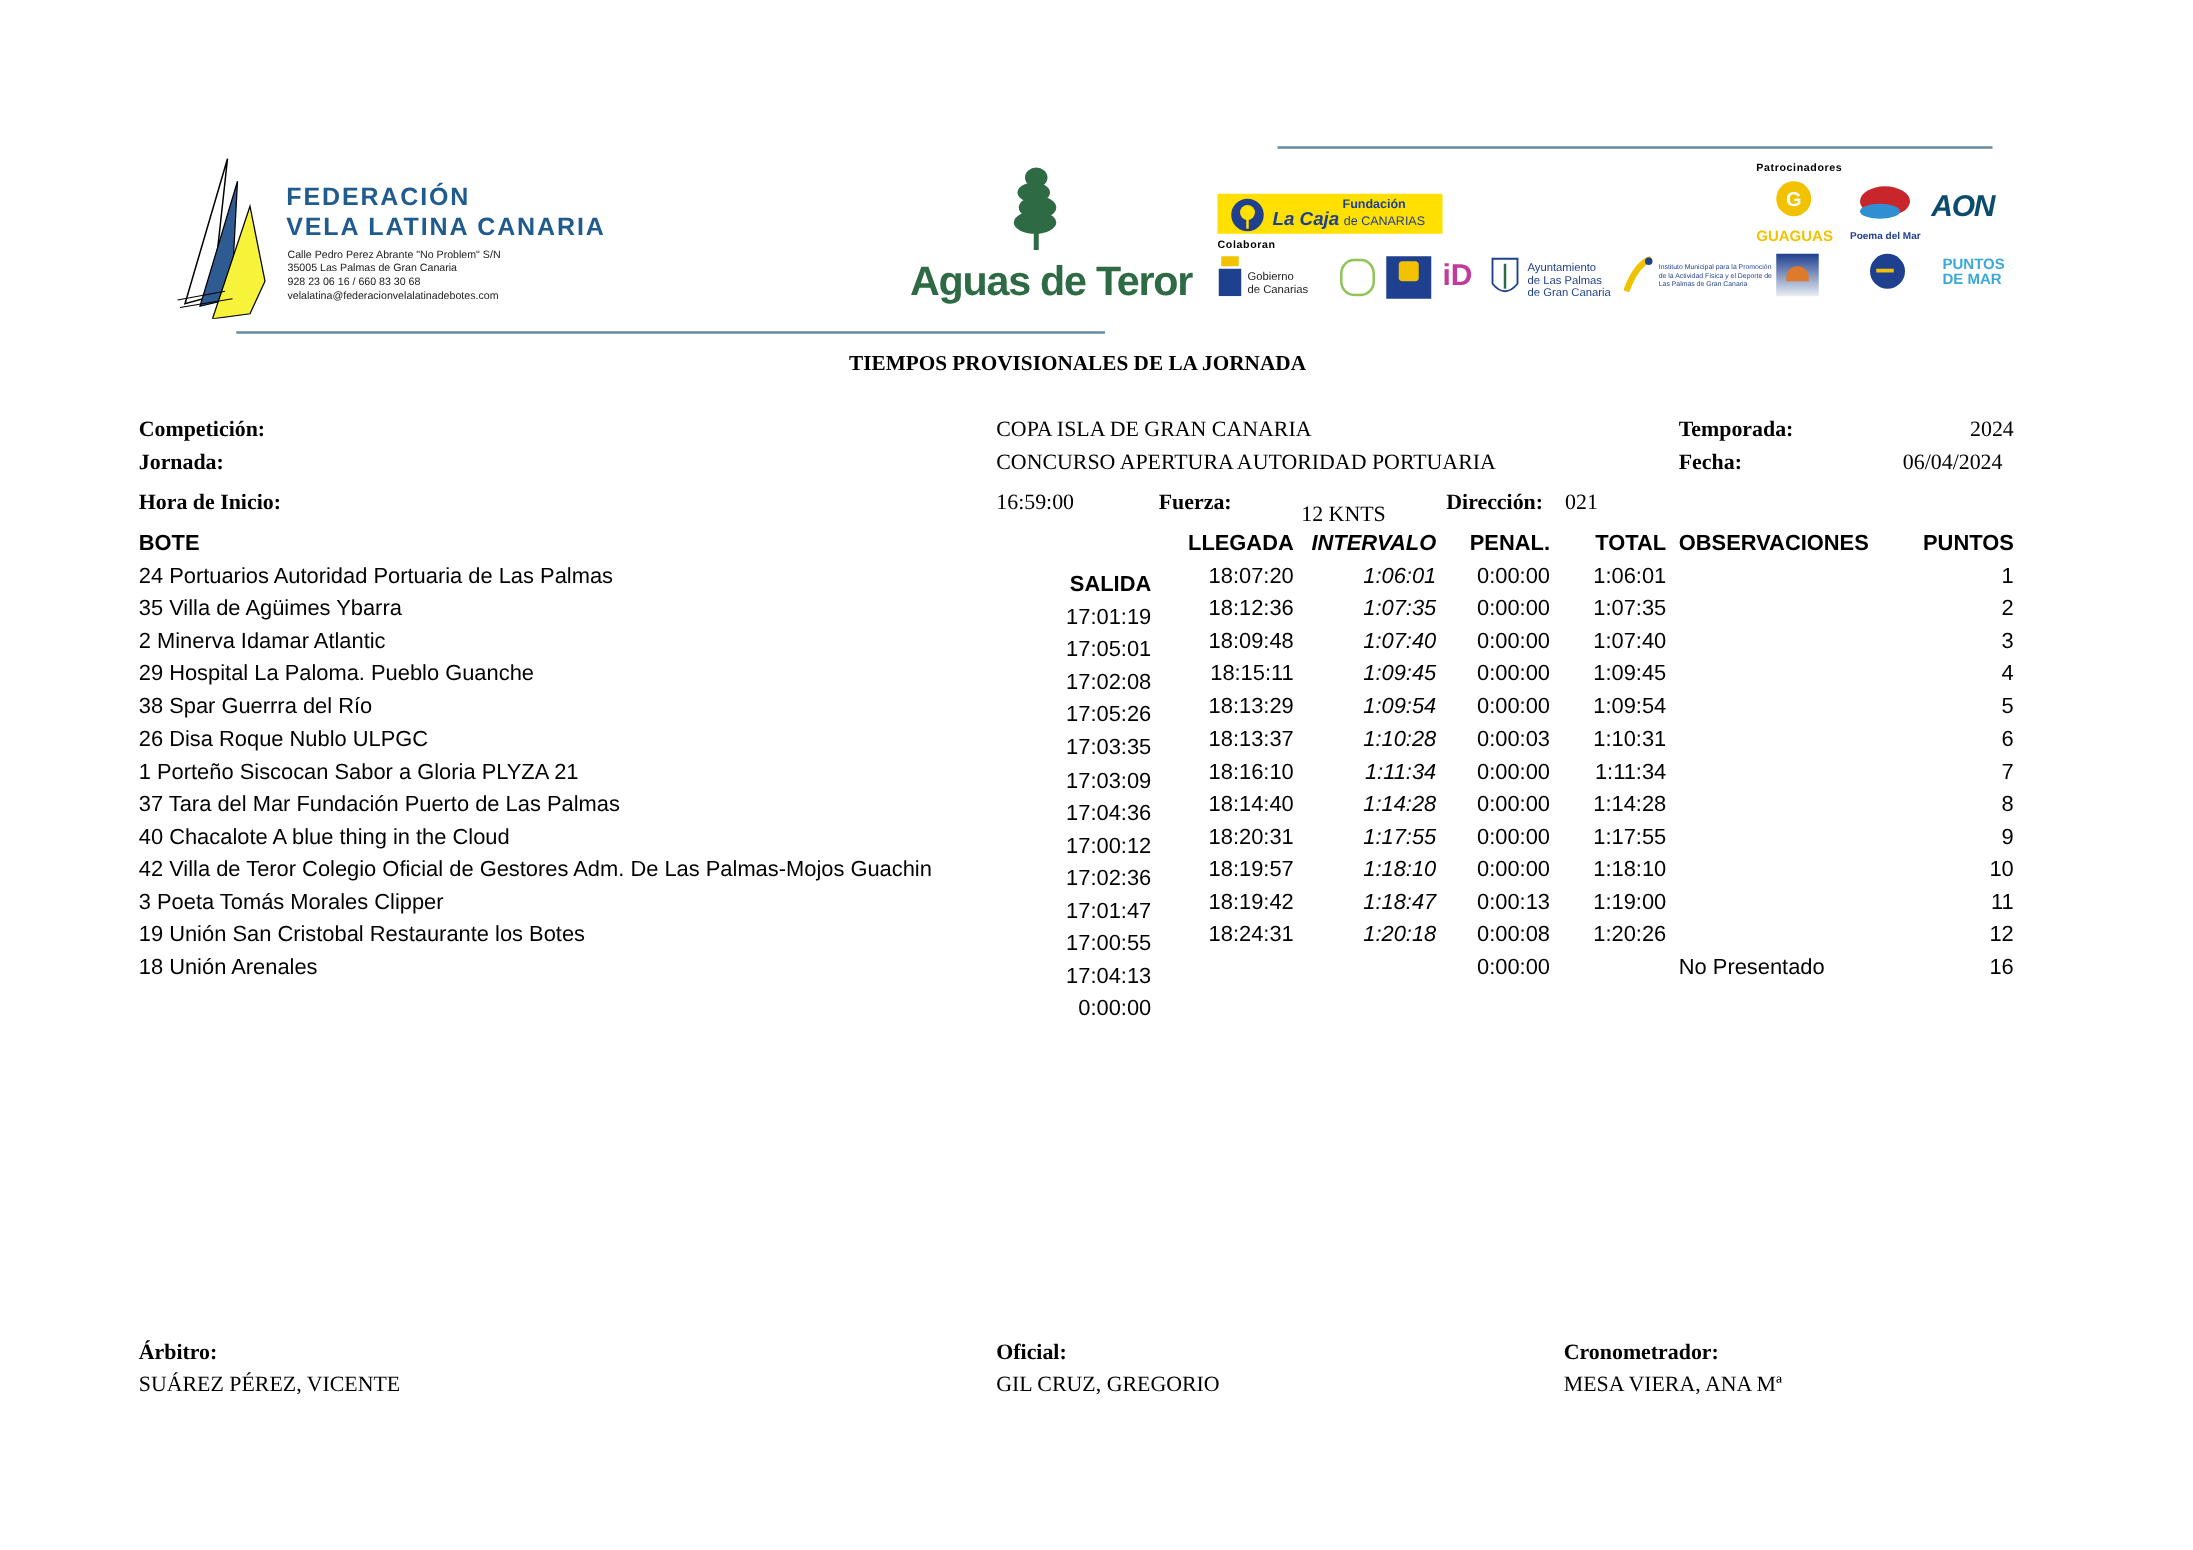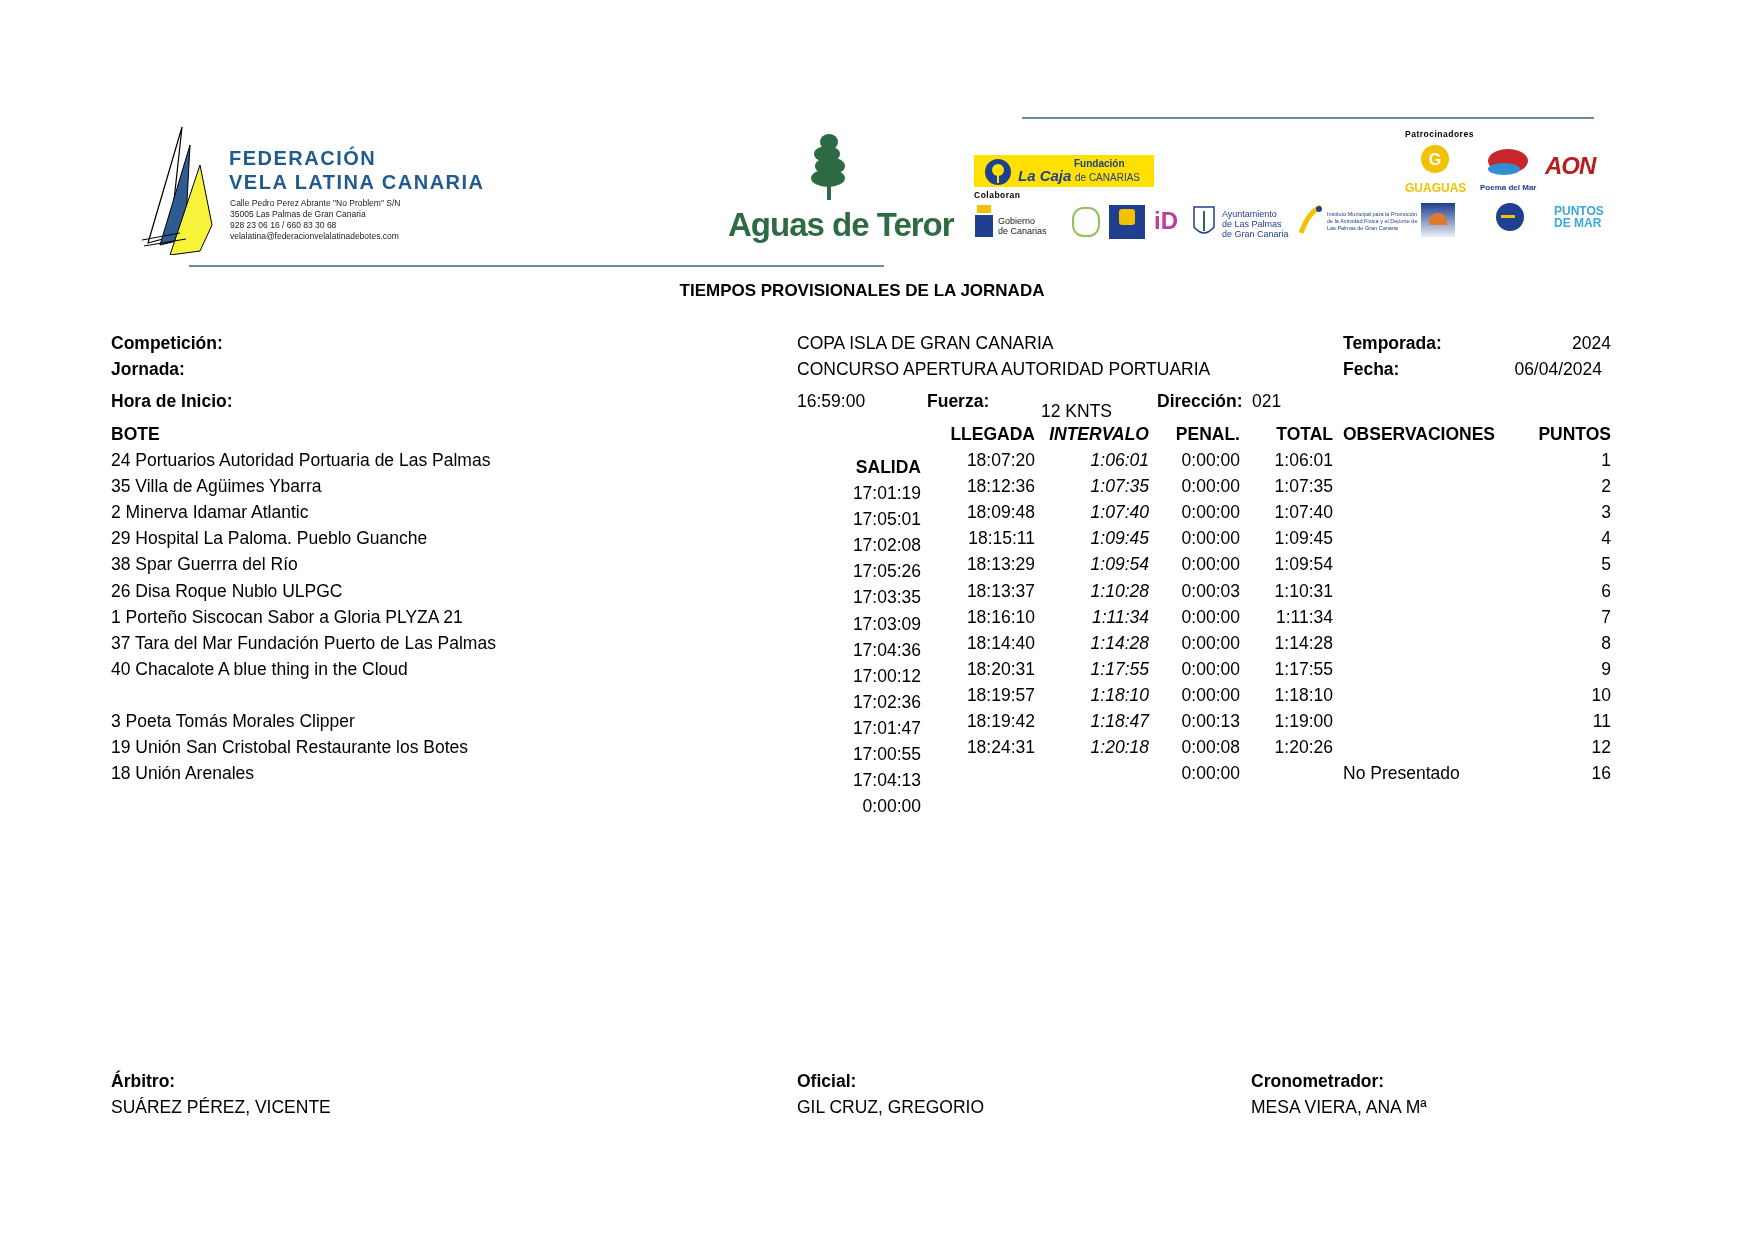--- a/index.html
+++ b/index.html
@@ -1,19 +1,19 @@
 <!DOCTYPE html>
 <html><head>
 <meta charset="utf-8">
 <style>
   html, body { margin:0; padding:0; background:#ffffff; }
   body { width:1754px; height:1240px; position:relative; overflow:hidden;
          font-family:"Liberation Sans", sans-serif; color:#000; }
   .abs { position:absolute; white-space:nowrap; }
-  .txt { font-size:17.5px; font-family:Liberation Sans, sans-serif; }
+  .txt { font-size:17.5px; font-family:Liberation Serif, serif; }
   .b { font-weight:bold; }
   .r { text-align:right; }
 
   
   .hline { position:absolute; height:2px; background:#6a8aa0; }
   .fed-title { color:#1f5b8f; font-weight:bold; font-size:20px; letter-spacing:1.5px; line-height:24px; }
   .fed-addr { font-size:8.5px; line-height:11px; color:#222; }
   .aguas { color:#2e6b44; font-weight:bold; font-size:33px; letter-spacing:-1px; }
   .lacaja { background:#ffe000; color:#1f3f8f; }
   .small-label { font-size:8.5px; font-weight:bold; color:#000; letter-spacing:0.5px; }
@@ -134,21 +134,21 @@
     </svg>
     <div style="color:#f2c200;font-weight:bold;font-size:12px;text-align:center;width:60px;">GUAGUAS</div>
   </div>
   <div class="abs" style="left:1480px;top:143px;width:56px;">
     <svg width="56" height="36">
       <ellipse cx="28" cy="18" rx="20" ry="12" fill="#c8262b"></ellipse>
       <ellipse cx="24" cy="26" rx="16" ry="6" fill="#2f8fd0"></ellipse>
     </svg>
     <div style="color:#1f3f8f;font-size:8px;text-align:right;font-weight:bold;">Poema del Mar</div>
   </div>
-  <div class="abs" style="left:1545px;top:152px;color:#b91c1c;font-weight:bold;font-style:italic;font-size:24px;letter-spacing:-1px;">AON</div>
+  <div class="abs" style="left:1545px;top:152px;color:#0c4a6e;font-weight:bold;font-style:italic;font-size:24px;letter-spacing:-1px;">AON</div>
 </div>
 
 <div class="abs txt b" style="left:0;width:1724px;top:281px;text-align:center;font-size:17px;">TIEMPOS PROVISIONALES DE LA JORNADA</div>
 
 <div>
   <div class="abs txt b" style="left:111px;top:333px;">Competición:</div>
   <div class="abs txt" style="left:797px;top:333px;">COPA ISLA DE GRAN CANARIA</div>
   <div class="abs txt b" style="left:1343px;top:333px;">Temporada:</div>
   <div class="abs txt r" style="right:143px;top:333px;">2024</div>
 
@@ -261,20 +261,21 @@
         <span class="cell c-bote">40 Chacalote A blue thing in the Cloud</span>
         <span class="cell c-salida">17:02:36</span>
         <span class="cell c-llegada">18:20:31</span>
         <span class="cell c-intervalo">1:17:55</span>
         <span class="cell c-penal">0:00:00</span>
         <span class="cell c-total">1:17:55</span>
         <span class="cell c-obs"></span>
         <span class="cell c-puntos">9</span>
       </div>
       <div class="row" style="top: 684.9px;">
+        <span class="cell c-bote">42 Villa de Teror Colegio Oficial de Gestores Adm. De Las Palmas-Mojos Guachin</span>
         <span class="cell c-salida">17:01:47</span>
         <span class="cell c-llegada">18:19:57</span>
         <span class="cell c-intervalo">1:18:10</span>
         <span class="cell c-penal">0:00:00</span>
         <span class="cell c-total">1:18:10</span>
         <span class="cell c-obs"></span>
         <span class="cell c-puntos">10</span>
       </div>
       <div class="row" style="top: 711px;">
         <span class="cell c-bote">3 Poeta Tomás Morales Clipper</span>

